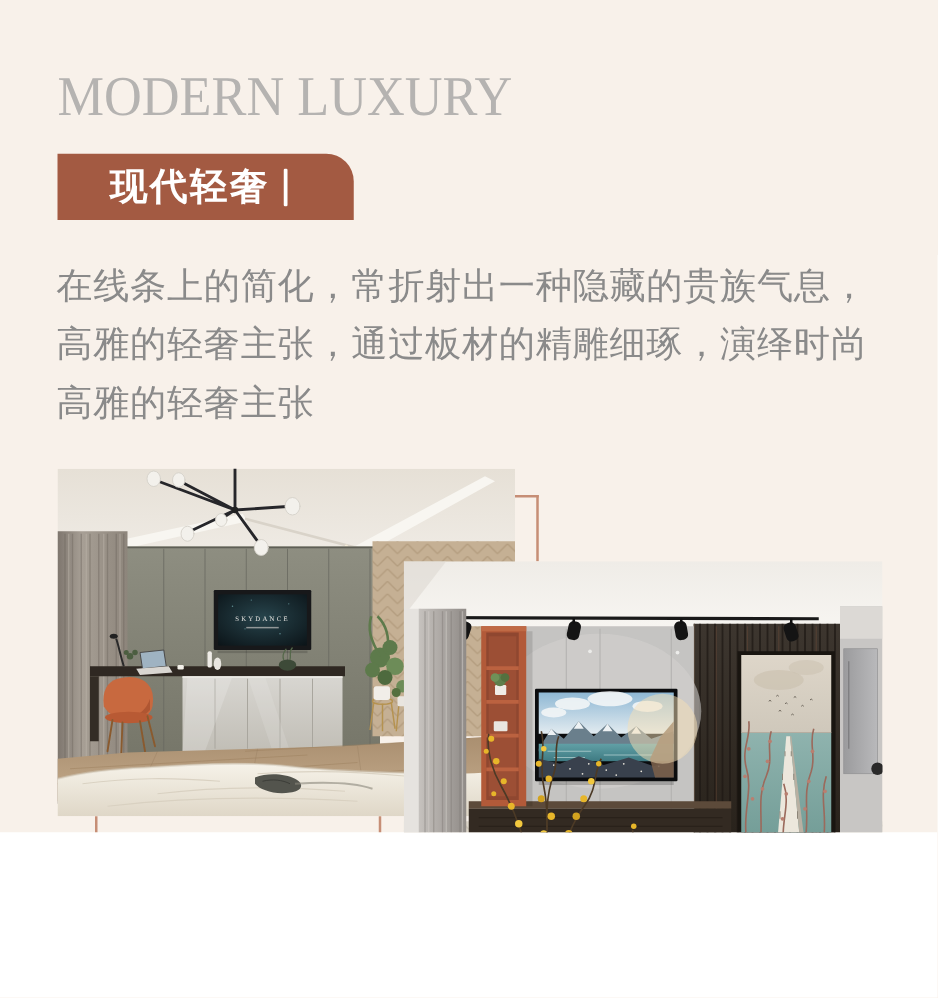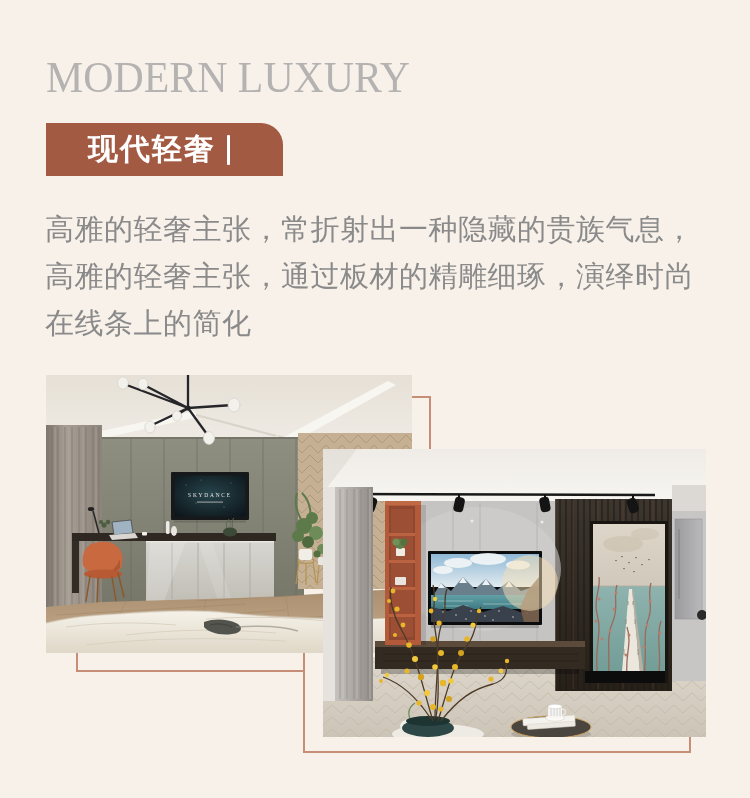--- a/index.html
+++ b/index.html
@@ -1,16 +1,16 @@
 <!DOCTYPE html>
 <html><head>
 <meta charset="utf-8">
 <style>
   html,body{margin:0;padding:0;}
-  .page{position:relative;width:750px;height:798px;background:#f8f1ea;overflow:hidden;
+  .page{position:relative;width:750px;height:666px;background:#f8f1ea;overflow:hidden;
         font-family:"Liberation Sans",sans-serif;}
   .title{position:absolute;left:46px;top:52px;font-family:"Liberation Serif",serif;
          font-size:45px;line-height:50px;color:#b5b3b1;letter-spacing:0px;
          transform:scaleX(.93);transform-origin:left top;white-space:nowrap;font-weight:400;}
   .badge{position:absolute;left:46px;top:123px;width:237px;height:53px;background:#a35a42;
          border-radius:0 22px 0 0;display:flex;align-items:center;justify-content:center;
          color:#fff;font-weight:bold;font-size:30px;letter-spacing:2px;white-space:nowrap;}
   .badge .bar{display:inline-block;width:3px;height:30px;background:#ffffff;
          margin:0 11px;border-radius:1px;}
   .intro{position:absolute;left:45px;top:206px;width:670px;color:#8a8a8a;
@@ -34,23 +34,23 @@
 <div class="page">
 
   <div class="title">MODERN LUXURY</div>
 
   <div class="badge">
     <span>现代轻奢</span>
     <span class="bar"></span>
   </div>
 
   <div class="intro">
-    <div>高雅的轻奢主张，常折射出一种隐藏的贵族气息，</div>
+    <div>在线条上的简化，常折射出一种隐藏的贵族气息，</div>
     <div>高雅的轻奢主张，通过板材的精雕细琢，演绎时尚</div>
-    <div>在线条上的简化</div>
+    <div>高雅的轻奢主张</div>
   </div>
 
   <div class="deco" id="dl1"></div>
   <div class="deco" id="dl2"></div>
   <div class="deco" id="dl3"></div>
   <div class="deco" id="dl4"></div>
   <div class="deco" id="dl5"></div>
   <div class="deco" id="dl6"></div>
   <div class="deco" id="dl7"></div>
 

